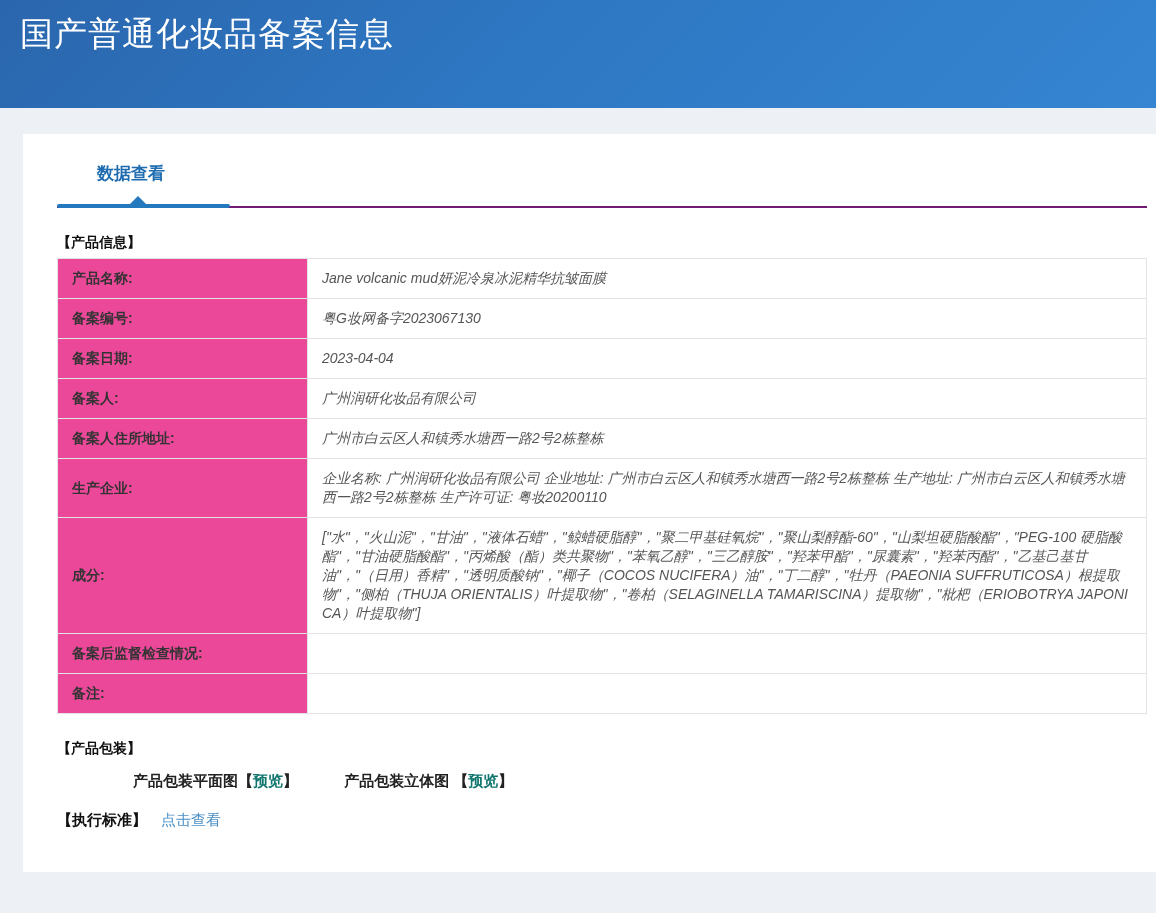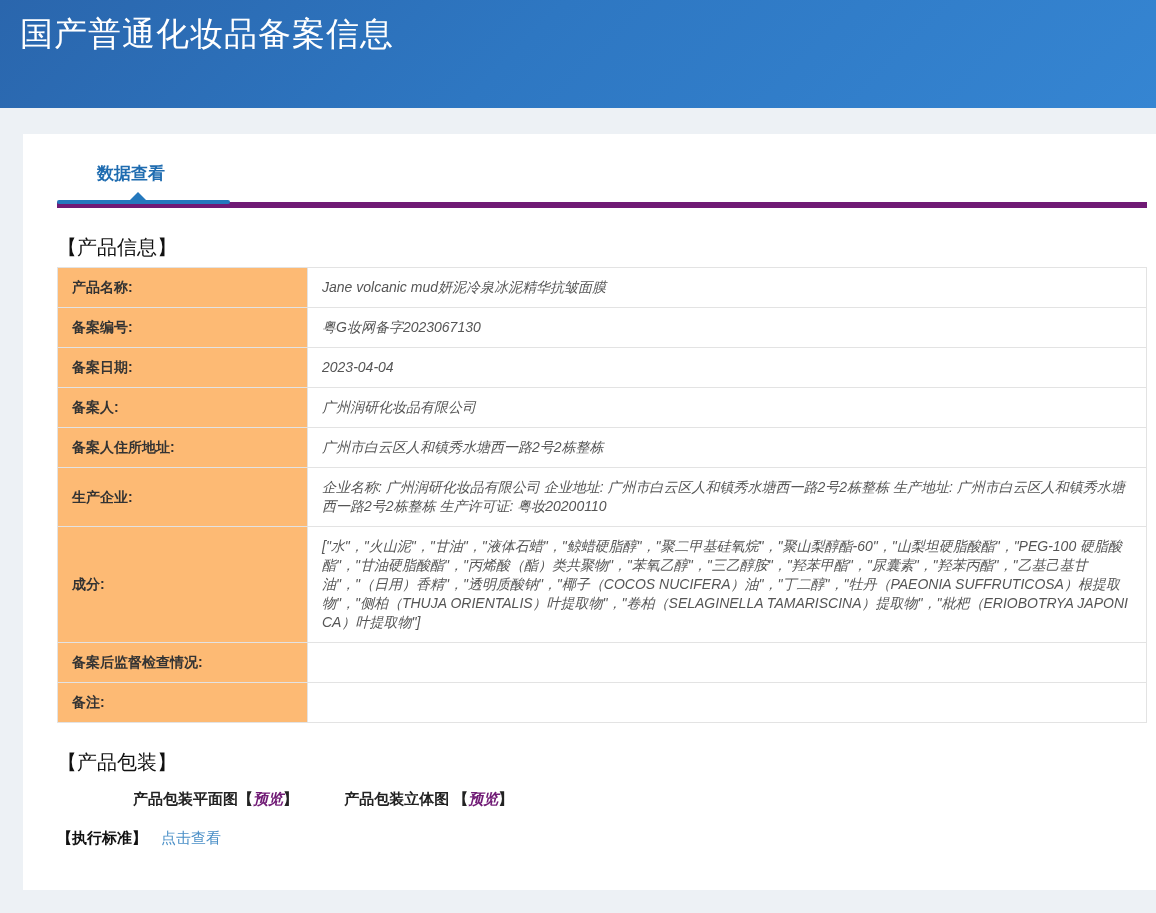--- a/index.html
+++ b/index.html
@@ -26,21 +26,21 @@
   }
   
   .card {
     background: #ffffff;
     margin: 26px 0 0 23px;
     padding: 28px 9px 42px 34px;
   }
   
   .tabbar {
     position: relative;
-    border-bottom: 6px solid #701a75;
+    border-bottom: 2px solid #701a75;
     height: 46px;
   }
   .tab {
     display: inline-block;
     margin-left: 40px;
     font-size: 17px;
     font-weight: 700;
     color: #1f6cb0;
     cursor: pointer;
   }
@@ -58,64 +58,63 @@
     position: absolute;
     left: 73px;
     bottom: 4px;
     width: 0; height: 0;
     border-left: 8px solid transparent;
     border-right: 8px solid transparent;
     border-bottom: 8px solid #2478bd;
   }
   
   .section-heading {
-    font-size: 20px;
-    font-weight: 400;
+    font-size: 14px;
+    font-weight: 700;
     color: #111;
     margin: 26px 0 6px 0;
   }
   
   table.info {
     width: 100%;
     border-collapse: collapse;
     table-layout: fixed;
   }
   table.info th, table.info td {
     border: 1px solid #e3e3e3;
     font-size: 14px;
     line-height: 19px;
     vertical-align: middle;
     padding: 10px 14px;
     word-break: break-all;
   }
   table.info th {
     width: 250px;
-    background: #fdba74;
+    background: #ec4899;
     color: #333;
     font-weight: 600;
     text-align: left;
   }
   table.info td { color: #555; font-style: italic; }
   table.info tr.empty-row td, table.info tr.empty-row th { height: 37px; }
   
   .packaging-row {
     margin: 14px 0 20px 76px;
     font-size: 15px;
     color: #222;
     font-weight: 600;
   }
   .packaging-group { display: inline-block; }
   .packaging-group + .packaging-group { margin-left: 42px; }
   .bracket { color: #222; font-weight: 600; }
   a.preview-link {
-    color: #701a75;
+    color: #0f766e;
     text-decoration: none;
     font-weight: 600;
     cursor: pointer;
-    font-style: italic;
   }
   .inline-heading-row {
     margin: 12px 0 0 0;
     font-size: 15px;
   }
   .inline-heading-row .section-heading-inline {
     font-weight: 700;
     color: #111;
   }
   a.view-link {

